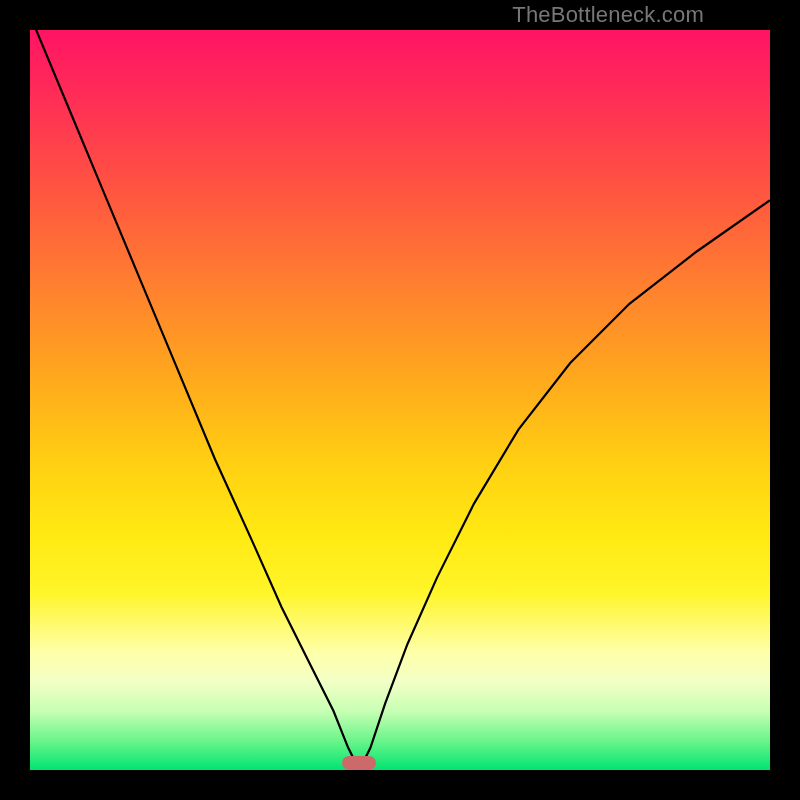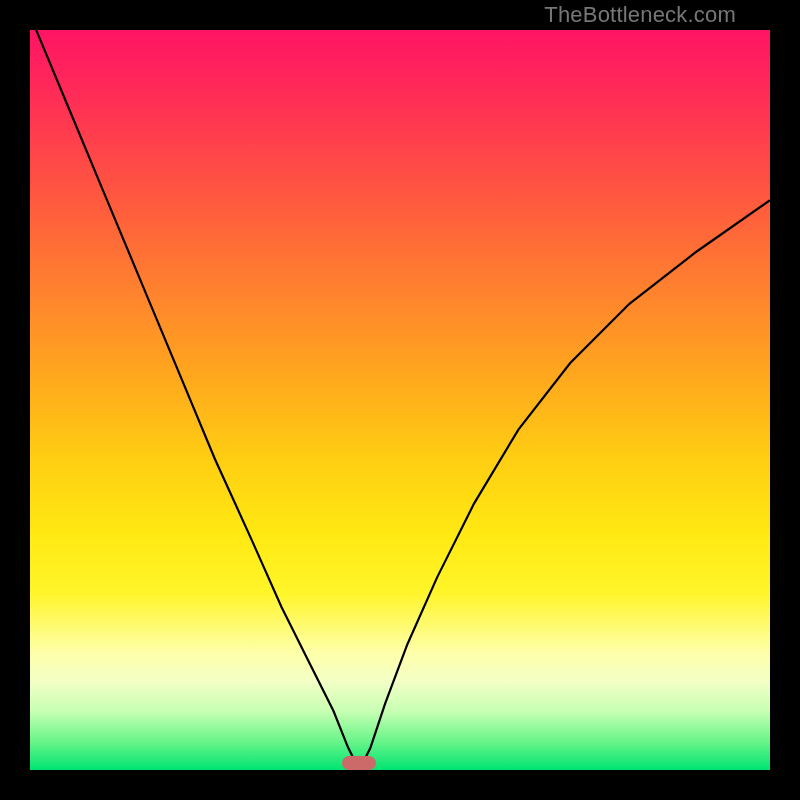--- a/index.html
+++ b/index.html
@@ -9,21 +9,20 @@
     height: 800px;
     overflow: hidden;
     background: #000;
     font-family: Arial, Helvetica, sans-serif;
   }
   .frame {
     position: relative;
     width: 716px;
     height: 800px;
     background: #000;
-    padding-left: 32px;
   }
   .watermark {
     position: absolute;
     top: 2px;
     right: 12px;
     color: #777;
     font-size: 22px;
     font-weight: 400;
     letter-spacing: 0.2px;
     z-index: 20;

